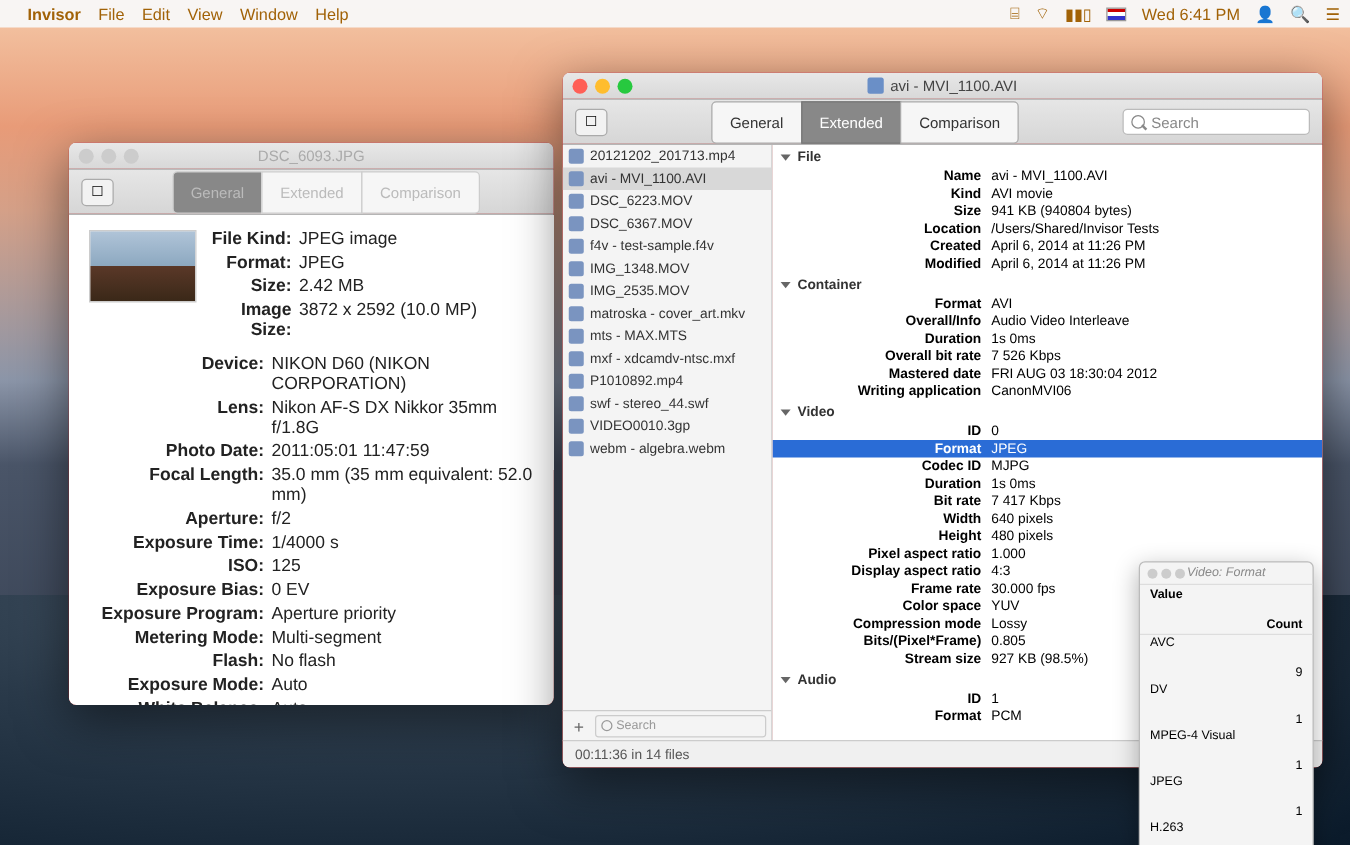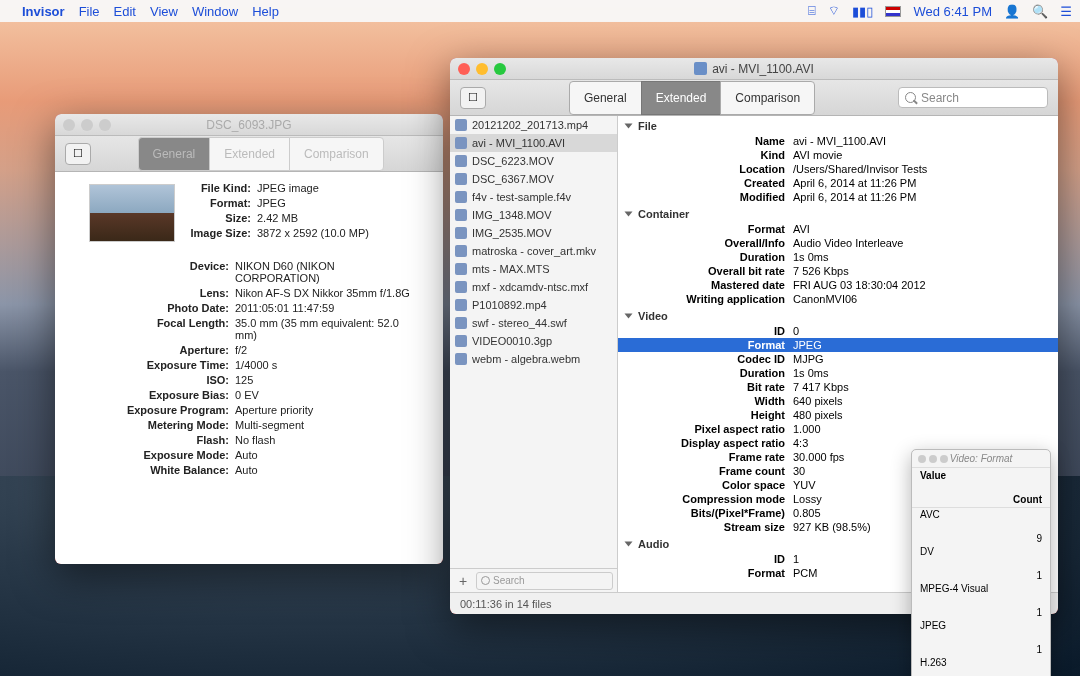--- a/index.html
+++ b/index.html
@@ -1,19 +1,19 @@
 <!DOCTYPE html>
 <html><head>
 <meta charset="utf-8">
 <style>
 * { margin: 0; padding: 0; box-sizing: border-box; font-family: -apple-system, "Helvetica Neue", Arial, sans-serif; }
 body { width: 1080px; height: 676px; overflow: hidden; background: linear-gradient(180deg, #f5c9a8 0%, #e89b78 15%, #d4a088 25%, #8b95a8 45%, #4a5568 55%, #2d3748 100%); position: relative; font-size: 11px; }
 
 
-.menubar { position: absolute; top:0; left:0; right:0; height: 22px; background: rgba(248,248,248,0.95); display:flex; align-items:center; padding:0 8px; font-size:13px; color:#1d4ed8; }
+.menubar { position: absolute; top:0; left:0; right:0; height: 22px; background: rgba(248,248,248,0.95); display:flex; align-items:center; padding:0 8px; font-size:13px; color:#a16207; }
 .menubar .apple { margin-right:14px; font-size:14px; }
 .menubar .appname { font-weight:600; margin-right:14px; }
 .menubar .menu-item { margin-right:14px; }
 .menubar .spacer { flex:1; }
 .menubar .status-icon { margin-left:12px; font-size:13px; }
 .menubar .flag { width:16px; height:11px; background:linear-gradient(180deg, #cc0000 0%, #cc0000 33%, #fff 33%, #fff 66%, #3333cc 66%, #3333cc 100%); display:inline-block; margin-left:12px; border:0.5px solid #999; }
 .menubar .clock { margin-left:12px; }
 
 
 .window { position:absolute; background:#b91c1c; border-radius:6px; box-shadow:0 12px 40px rgba(0,0,0,0.5); overflow:hidden; display:flex; flex-direction:column; }
@@ -30,21 +30,21 @@
 .seg button { height:34px; padding:0 14px; border:1px solid #aaa; background:#f6f6f6; font-size:12px; color:#333; margin-left:-1px; }
 .seg button:first-child{ border-radius:4px 0 0 4px; margin-left:0; }
 .seg button:last-child{ border-radius:0 4px 4px 0; }
 .seg button.active{ background:#888; color:#fff; border-color:#777; }
 .seg.inactive button{ color:#bbb; border-color:#ccc; }
 .search { height:21px; border:1px solid #bbb; border-radius:4px; background:#fff; padding:0 6px 0 22px; font-size:12px; color:#888; width:150px; margin-left:auto; position:relative; display:flex; align-items:center; }
 .search::before{ content:""; position:absolute; left:6px; top:4px; width:9px; height:9px; border:1.3px solid #888; border-radius:50%; }
 .search::after{ content:""; position:absolute; left:14px; top:13px; width:5px; height:1.5px; background:#888; transform:rotate(45deg); }
 
 
-.w1-body { background:#fff; flex:1; padding:8px 30px; overflow:auto; font-size:11px; color:#222; }
+.w1-body { background:#fff; flex:1; padding:8px 12px; overflow:auto; font-size:14px; color:#222; }
 .thumb { width:86px; height:58px; background:linear-gradient(180deg,#b0c4d8 0%, #8ca8c0 50%, #5a3828 50%, #3a2818 100%); float:left; margin:4px 10px 8px 4px; border:1px solid #ccc; }
 .kv-row { display:flex; padding:1.5px 0; }
 .kv-row .k { width:150px; text-align:right; padding-right:6px; font-weight:600; }
 .kv-row .v { flex:1; }
 
 
 .w2-body { flex:1; display:flex; min-height:0; }
 .sidebar { width:168px; background:#f4f4f4; border-right:1px solid #ccc; display:flex; flex-direction:column; }
 .file-list { flex:1; overflow:auto; }
 .file-list .item { padding:3px 6px 3px 22px; font-size:11px; color:#333; position:relative; white-space:nowrap; overflow:hidden; text-overflow:ellipsis; }
@@ -244,20 +244,24 @@
         <div class="section-head">File</div>
         <div class="row ">
           <span class="k">Name</span>
           <span class="v">avi - MVI_1100.AVI</span>
         </div>
         <div class="row ">
           <span class="k">Kind</span>
           <span class="v">AVI movie</span>
         </div>
         <div class="row ">
+          <span class="k">Size</span>
+          <span class="v">941 KB (940804 bytes)</span>
+        </div>
+        <div class="row ">
           <span class="k">Location</span>
           <span class="v">/Users/Shared/Invisor Tests</span>
         </div>
         <div class="row ">
           <span class="k">Created</span>
           <span class="v">April 6, 2014 at 11:26 PM</span>
         </div>
         <div class="row ">
           <span class="k">Modified</span>
           <span class="v">April 6, 2014 at 11:26 PM</span>
@@ -320,24 +324,20 @@
           <span class="k">Pixel aspect ratio</span>
           <span class="v">1.000</span>
         </div>
         <div class="row ">
           <span class="k">Display aspect ratio</span>
           <span class="v">4:3</span>
         </div>
         <div class="row ">
           <span class="k">Frame rate</span>
           <span class="v">30.000 fps</span>
-        </div>
-        <div class="row ">
-          <span class="k">Frame count</span>
-          <span class="v">30</span>
         </div>
         <div class="row ">
           <span class="k">Color space</span>
           <span class="v">YUV</span>
         </div>
         <div class="row ">
           <span class="k">Compression mode</span>
           <span class="v">Lossy</span>
         </div>
         <div class="row ">

